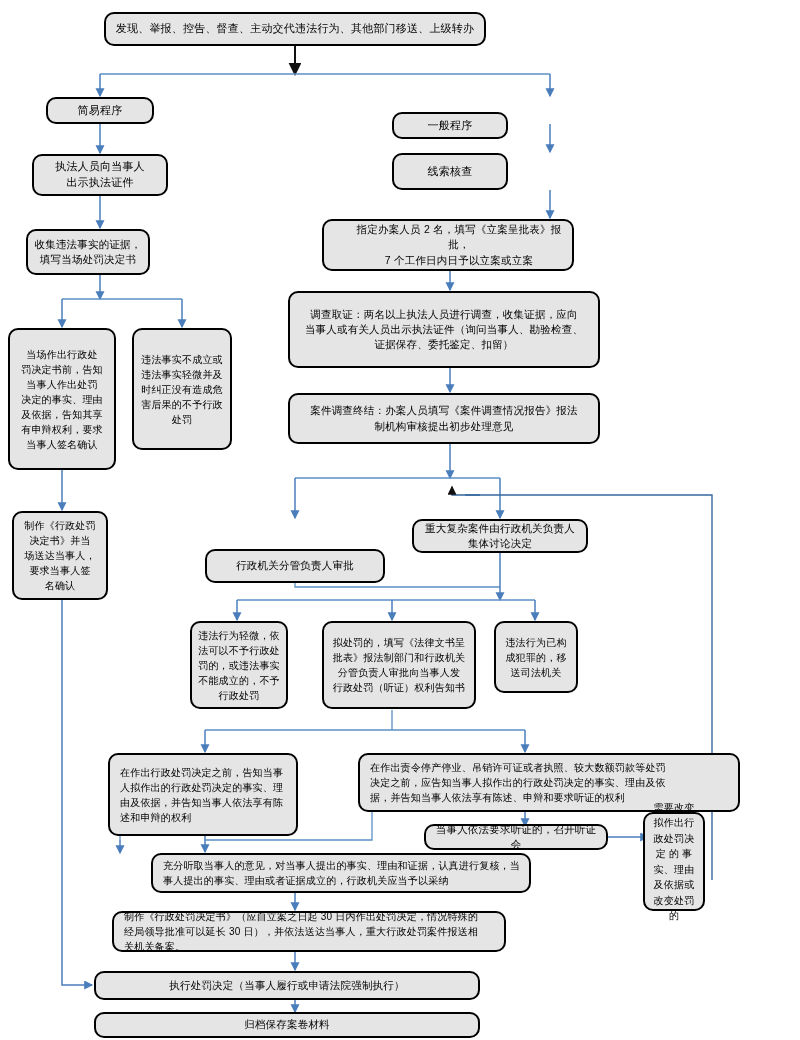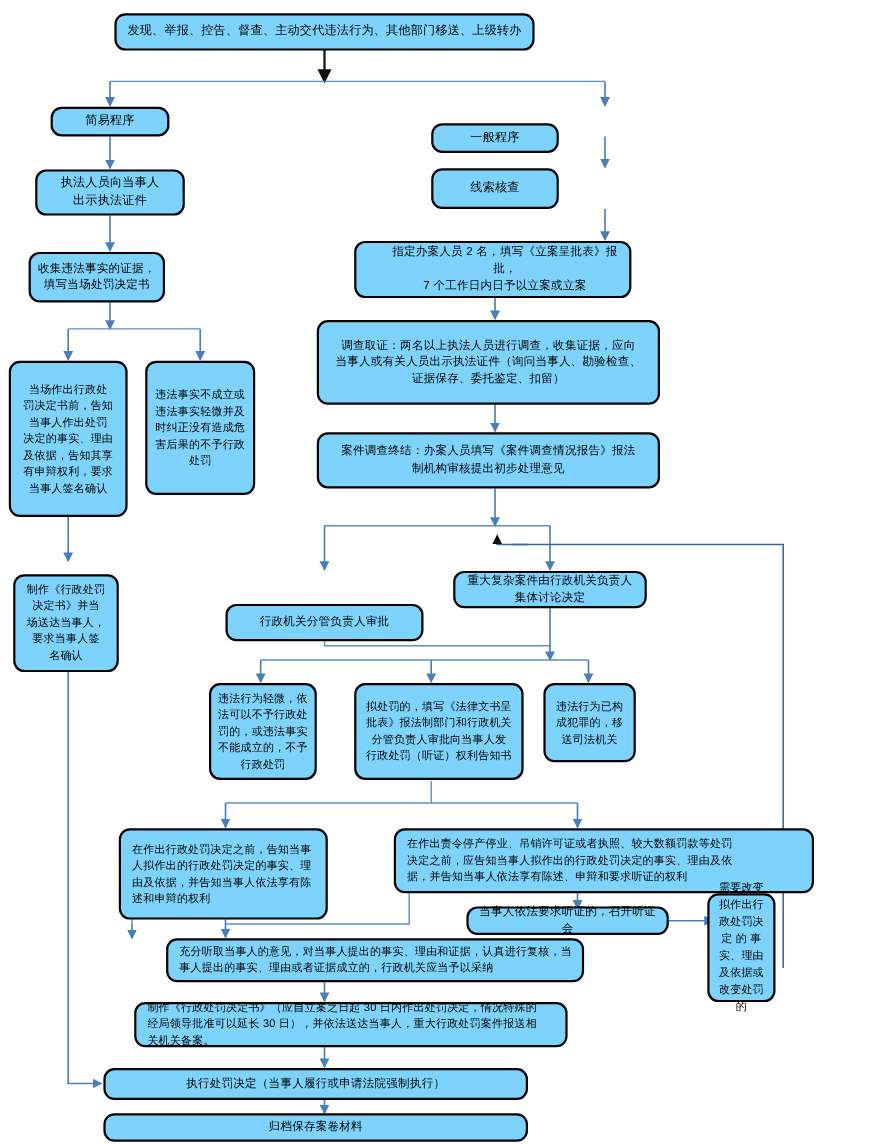--- a/index.html
+++ b/index.html
@@ -9,21 +9,21 @@
     width:800px;height:1040px;position:relative;overflow:hidden;
     color:#000;
   }
   #canvas{position:absolute;left:0;top:0;width:800px;height:1040px;}
   svg.lines{position:absolute;left:0;top:0;width:800px;height:1040px;pointer-events:none;}
   .node{
     position:absolute;
     box-sizing:border-box;
     border:2.2px solid #000;
     border-radius:10px;
-    background:#7dd3fc;
+    background:#e5e5e5;
     display:flex;
     align-items:center;
     justify-content:center;
     text-align:center;
     line-height:1.45;
     letter-spacing:.2px;
     padding:3px 6px;
     font-size:11px;
     white-space:pre-line;
   }
@@ -145,21 +145,21 @@
 害后果的不予行政
 处罚</div>
 
   <div class="node sm" style="left:288px;top:291px;width:312px;height:77px;">调查取证：两名以上执法人员进行调查，收集证据，应向
 当事人或有关人员出示执法证件（询问当事人、勘验检查、
 证据保存、委托鉴定、扣留）</div>
 
   <div class="node sm" style="left:288px;top:393px;width:312px;height:51px;">案件调查终结：办案人员填写《案件调查情况报告》报法
 制机构审核提出初步处理意见</div>
 
-  <div class="node xs" style="left:12px;top:511px;width:96px;height:89px;margin-top:11px;">制作《行政处罚
+  <div class="node xs" style="left:12px;top:511px;width:96px;height:89px;">制作《行政处罚
 决定书》并当
 场送达当事人，
 要求当事人签
 名确认</div>
 
   <div class="node sm" style="left:205px;top:549px;width:180px;height:34px;">行政机关分管负责人审批</div>
 
   <div class="node sm" style="left:412px;top:519px;width:176px;height:34px;">重大复杂案件由行政机关负责人
 集体讨论决定</div>
 
@@ -194,21 +194,21 @@
 政处罚决
 定 的 事
 实、理由
 及依据或
 改变处罚
 的</div>
 
   <div class="node xs left-text" style="left:106px;top:853px;width:380px;height:40px;padding-left:10px;margin-left:45px;">充分听取当事人的意见，对当事人提出的事实、理由和证据，认真进行复核，当
 事人提出的事实、理由或者证据成立的，行政机关应当予以采纳</div>
 
-  <div class="node xs left-text" style="left:122px;top:911px;width:394px;height:41px;padding-left:10px;">制作《行政处罚决定书》（应自立案之日起 30 日内作出处罚决定，情况特殊的
+  <div class="node xs left-text" style="left:112px;top:911px;width:394px;height:41px;padding-left:10px;">制作《行政处罚决定书》（应自立案之日起 30 日内作出处罚决定，情况特殊的
 经局领导批准可以延长 30 日），并依法送达当事人，重大行政处罚案件报送相
 关机关备案。</div>
 
   <div class="node sm" style="left:94px;top:971px;width:386px;height:29px;">执行处罚决定（当事人履行或申请法院强制执行）</div>
 
   <div class="node sm" style="left:94px;top:1012px;width:386px;height:26px;">归档保存案卷材料</div>
 
 </div>
 
 </body></html>

